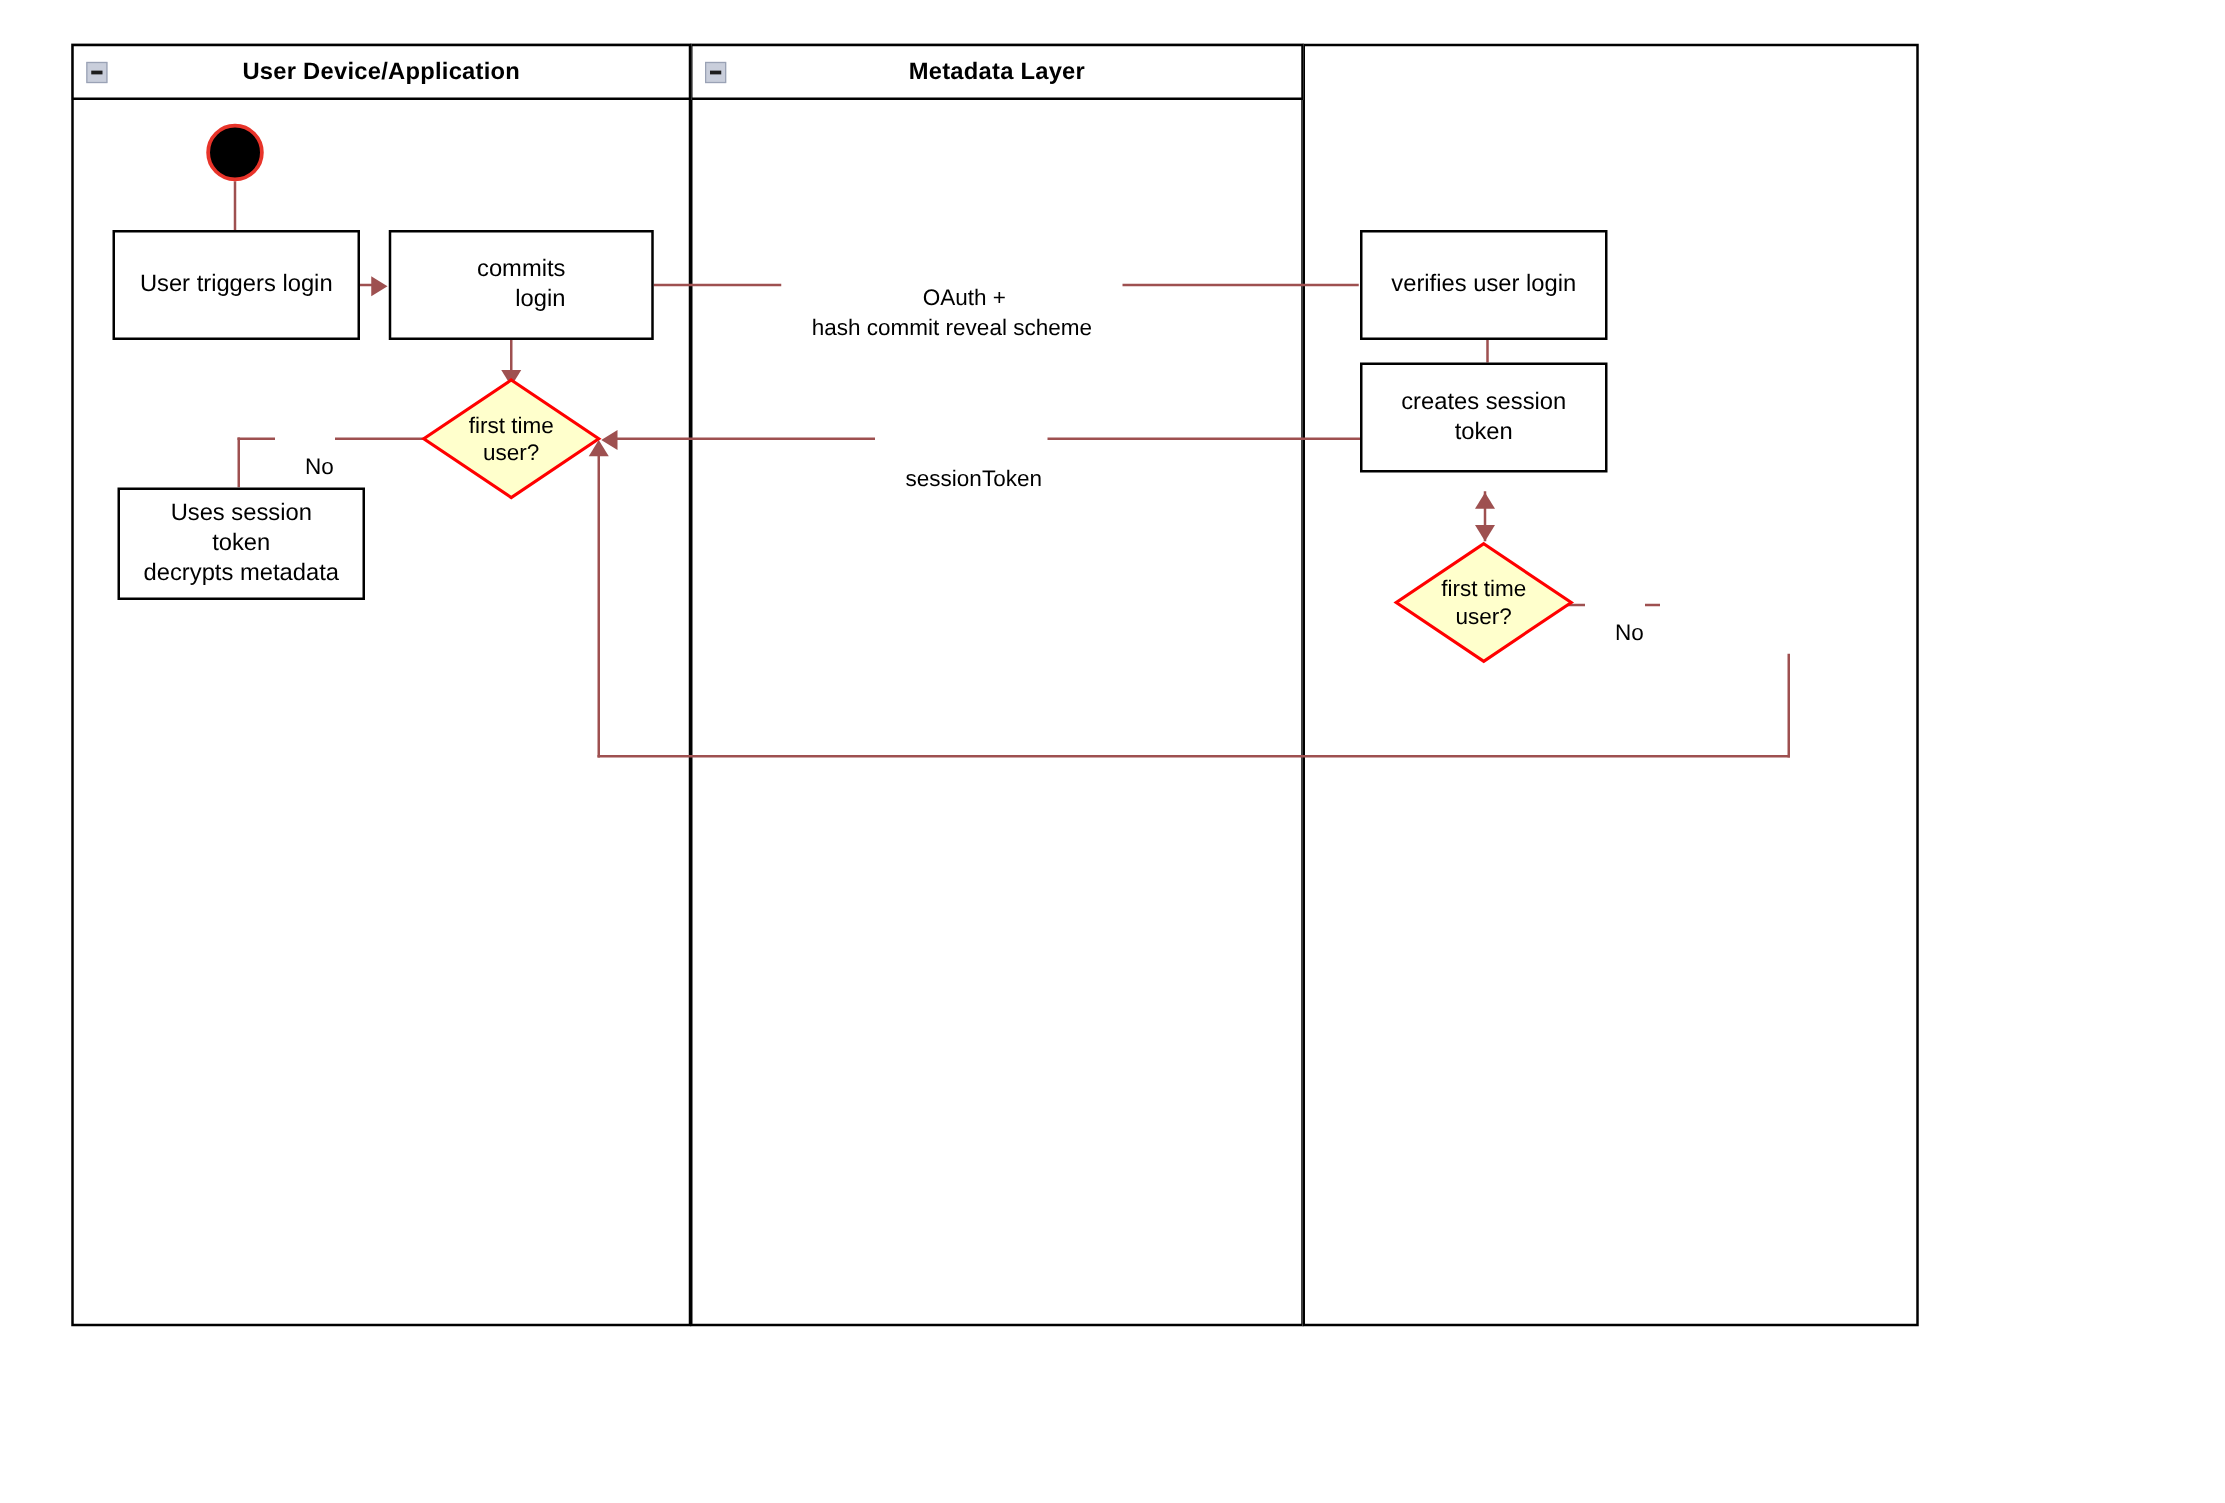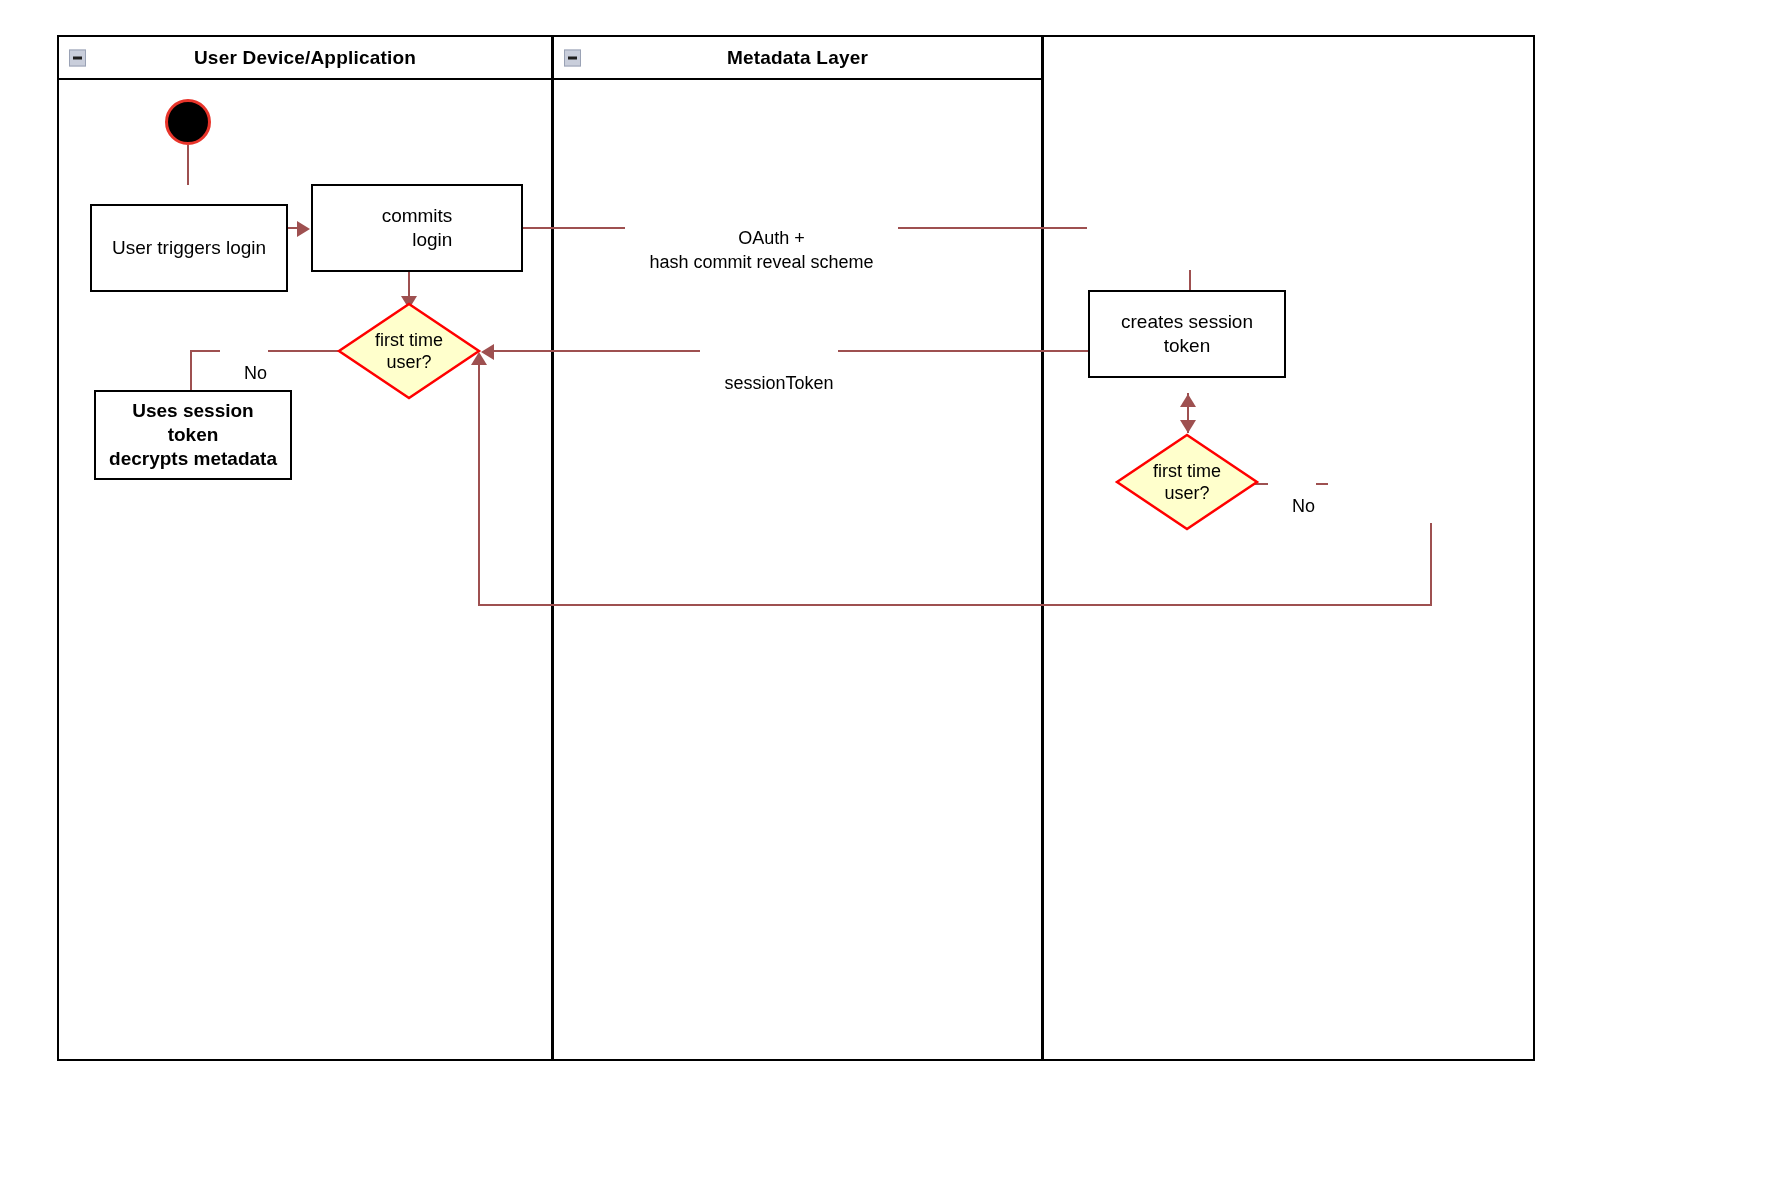--- a/index.html
+++ b/index.html
@@ -103,45 +103,48 @@
     <span>No</span>
   </div>
 
   <div class="edge edge-v" style="left:1430px;top:523px;height:83px;"></div>
   <div class="edge edge-h" style="left:478px;top:604px;width:954px;"></div>
   <div class="edge edge-v" style="left:478px;top:362px;height:244px;"></div>
   <div class="arrow arrow-up" style="left:471px;top:352px;"></div>
 
   <div class="start-node" style="left:165px;top:99px;width:46px;height:46px;"></div>
 
-  <div class="node" style="left:90px;top:184px;width:198px;height:88px;margin-top:20px;">
+  <div class="node" style="left:90px;top:184px;width:198px;height:88px;">
     <span>User triggers login</span>
   </div>
 
   <div class="node" style="left:311px;top:184px;width:212px;height:88px;white-space:pre-line;text-align:right;">
     <span>commits
 login</span>
   </div>
 
   <div class="diamond" style="left:338px;top:303px;width:142px;height:96px;">
     <svg width="142" height="96" viewBox="0 0 142 96">
       <polygon points="71,1 141,48 71,95 1,48" fill="#ffffcc" stroke="#ff0000" stroke-width="2.5"></polygon>
     </svg>
     <div class="dlabel" style="white-space:pre-line;">
       <span>first time
 user?</span>
     </div>
   </div>
 
-  <div class="node" style="left:94px;top:390px;width:198px;height:90px;white-space:pre-line;font-weight:bold;">
+  <div class="node" style="left:94px;top:390px;width:198px;height:90px;white-space:pre-line;">
     <span>Uses session
 token
 decrypts metadata</span>
   </div>
 
+  <div class="node" style="left:1088px;top:184px;width:198px;height:88px;">
+    <span>verifies user login</span>
+  </div>
 
   <div class="node" style="left:1088px;top:290px;width:198px;height:88px;white-space:pre-line;">
     <span>creates session
 token</span>
   </div>
 
   <div class="diamond" style="left:1116px;top:434px;width:142px;height:96px;">
     <svg width="142" height="96" viewBox="0 0 142 96">
       <polygon points="71,1 141,48 71,95 1,48" fill="#ffffcc" stroke="#ff0000" stroke-width="2.5"></polygon>
     </svg>

